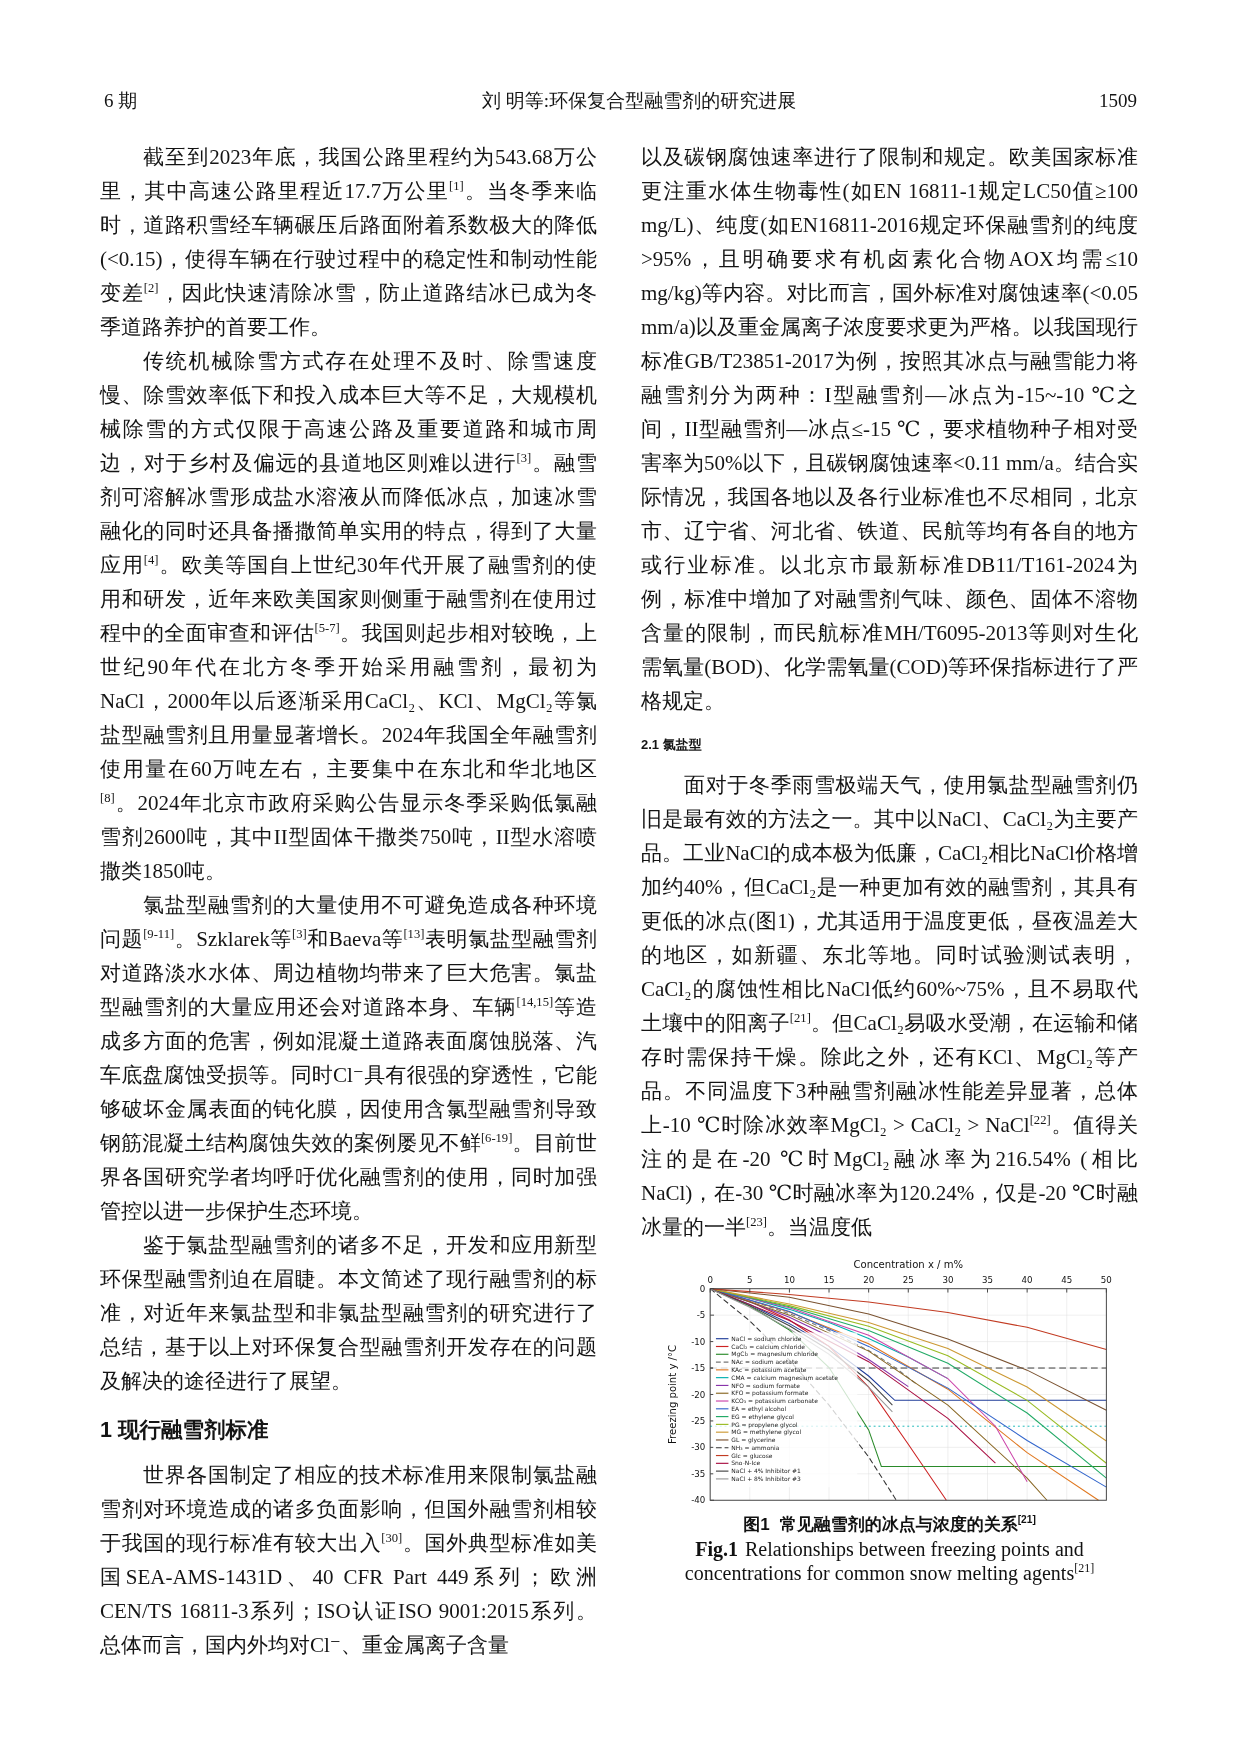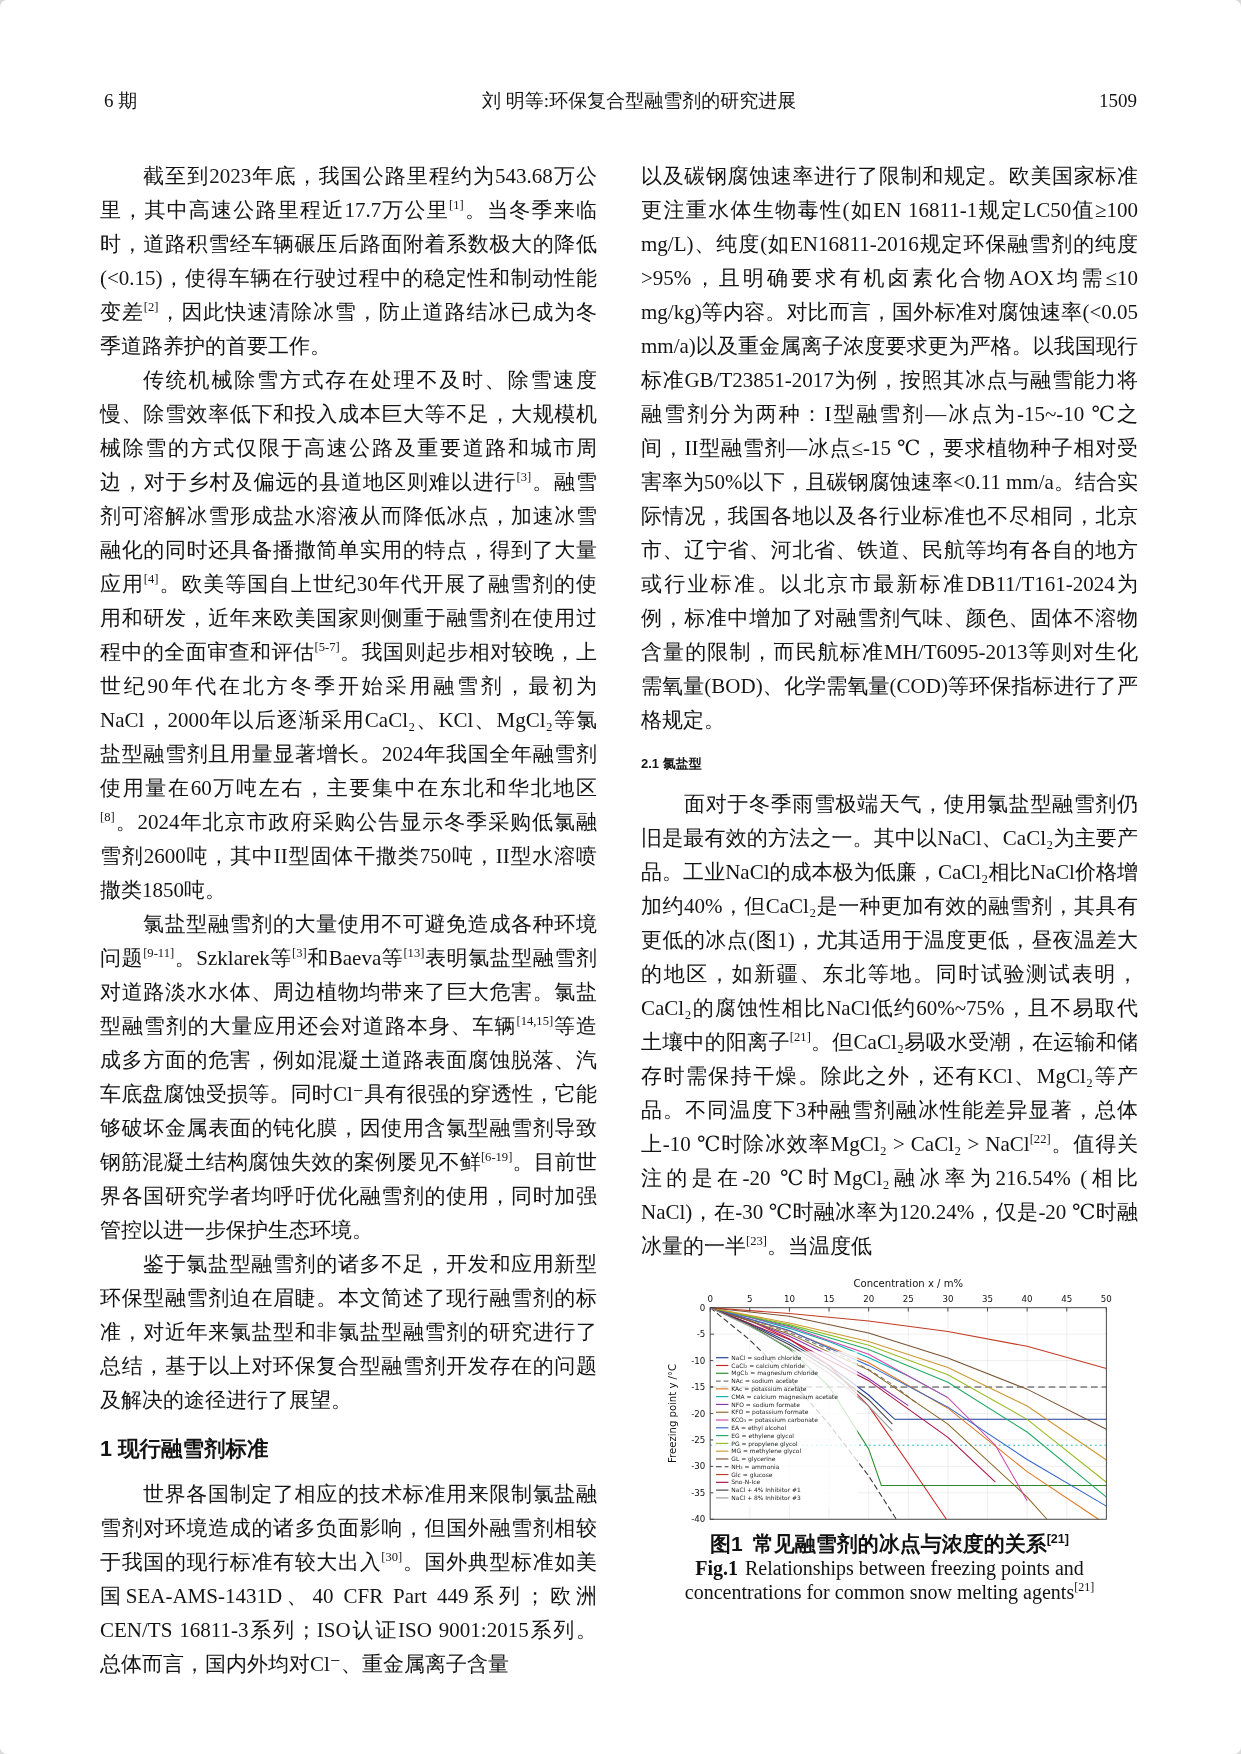--- a/index.html
+++ b/index.html
@@ -4,29 +4,28 @@
 <style>
   html,body{margin:0;padding:0;background:#d9d9d9;}
   .page{
     position:relative;
     width:1241px;height:1754px;
     margin:0 auto;
     background:#ffffff;
     overflow:hidden;
     font-family:"Liberation Serif","DejaVu Serif",serif;
     color:#141414;
-    border-radius:7px;
   }
   .inner{position:absolute;left:100px;right:100px;top:88px;}
   .page-header{
     display:flex;justify-content:space-between;align-items:baseline;
     font-size:19px;padding:0 4px 6px 4px;
   }
   .page-header .center{flex:1;text-align:center;padding-left:42px;}
-  .columns{display:flex;gap:44px;margin-top:39px;}
+  .columns{display:flex;gap:44px;margin-top:20px;}
   .col{width:497px;}
   .para{
     font-size:21px;line-height:34px;margin:0;
     text-align:justify;text-indent:2.05em;
     word-break:break-word;
   }
   .para.no-indent{text-indent:0;}
   sup{font-size:0.60em;vertical-align:super;line-height:0;}
   .sec-h{
     font-family:"Liberation Sans","DejaVu Sans",sans-serif;
@@ -41,21 +40,21 @@
   figure{margin:12px 0 0 0;padding:0;}
   .chart-wrap{width:452px;margin:0 auto;}
   svg.chart{
     display:block;width:100%;height:auto;
     font-family:"DejaVu Sans","Liberation Sans",sans-serif;
   }
   figcaption{margin-top:6px;}
   .cap-zh{
     text-align:center;
     font-family:"Liberation Sans","DejaVu Sans",sans-serif;
-    font-weight:700;font-size:21px;line-height:25px;color:#111;
+    font-weight:700;font-size:17px;line-height:25px;color:#111;
   }
   .cap-zh .cap-label{margin-right:10px;}
   .cap-en{
     text-align:center;font-size:20px;line-height:24px;color:#111;
     padding:0 30px;
   }
   .cap-en .cap-label{font-weight:700;margin-right:7px;}
 </style>
 </head>
 <body>

